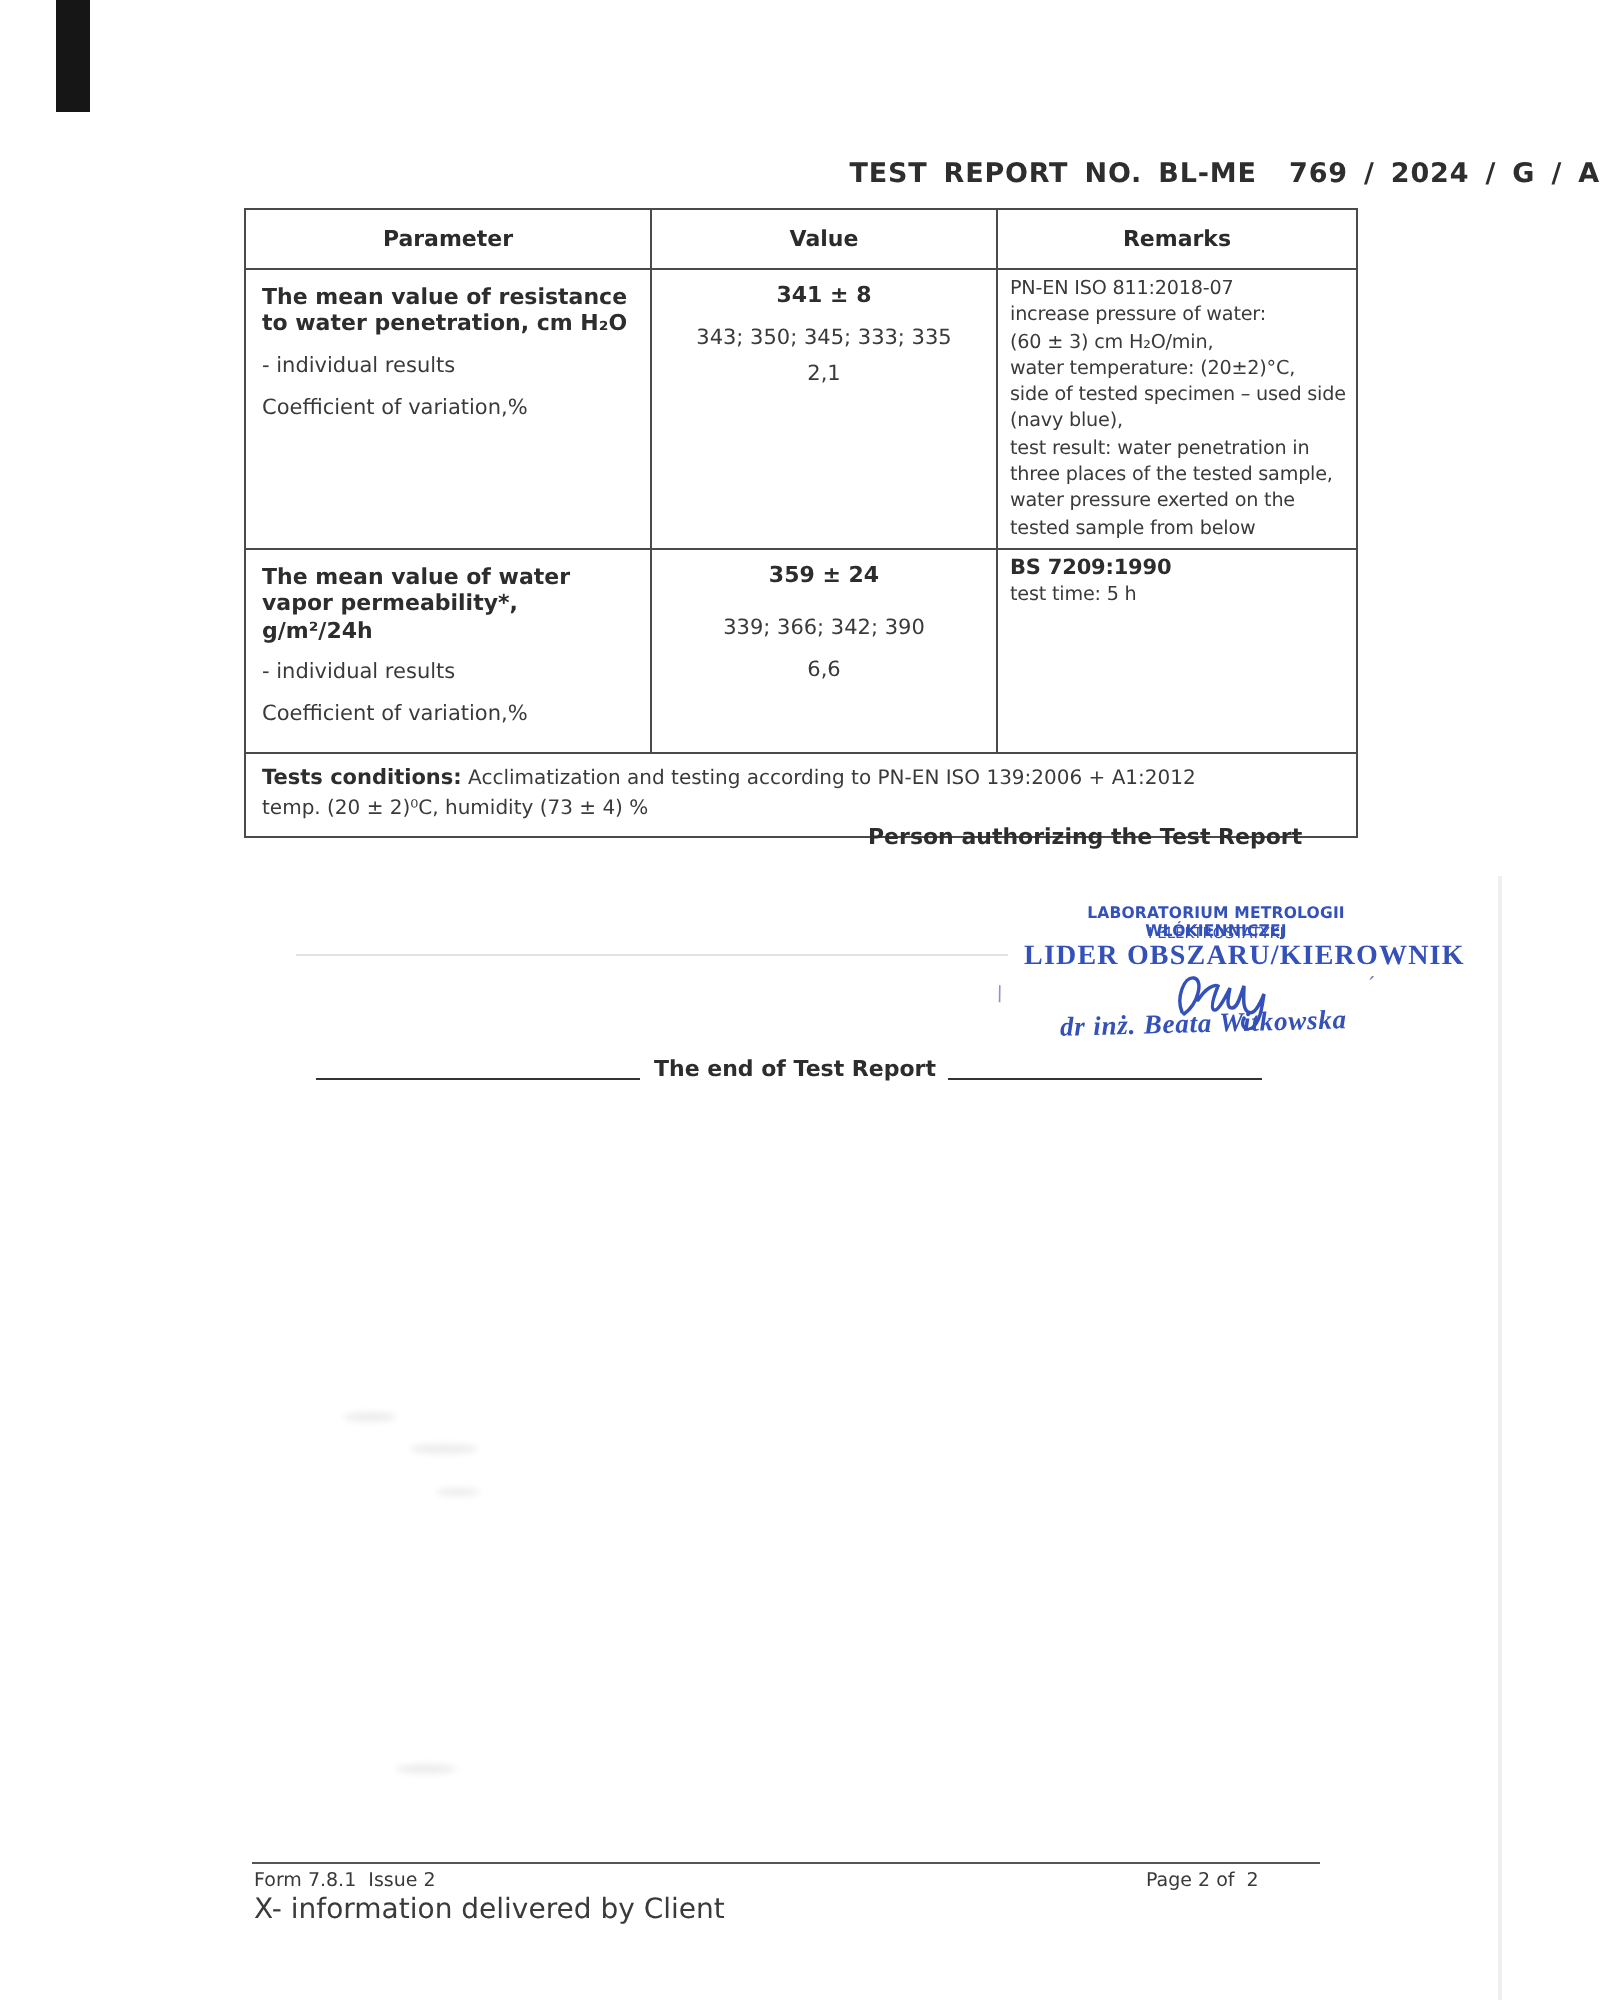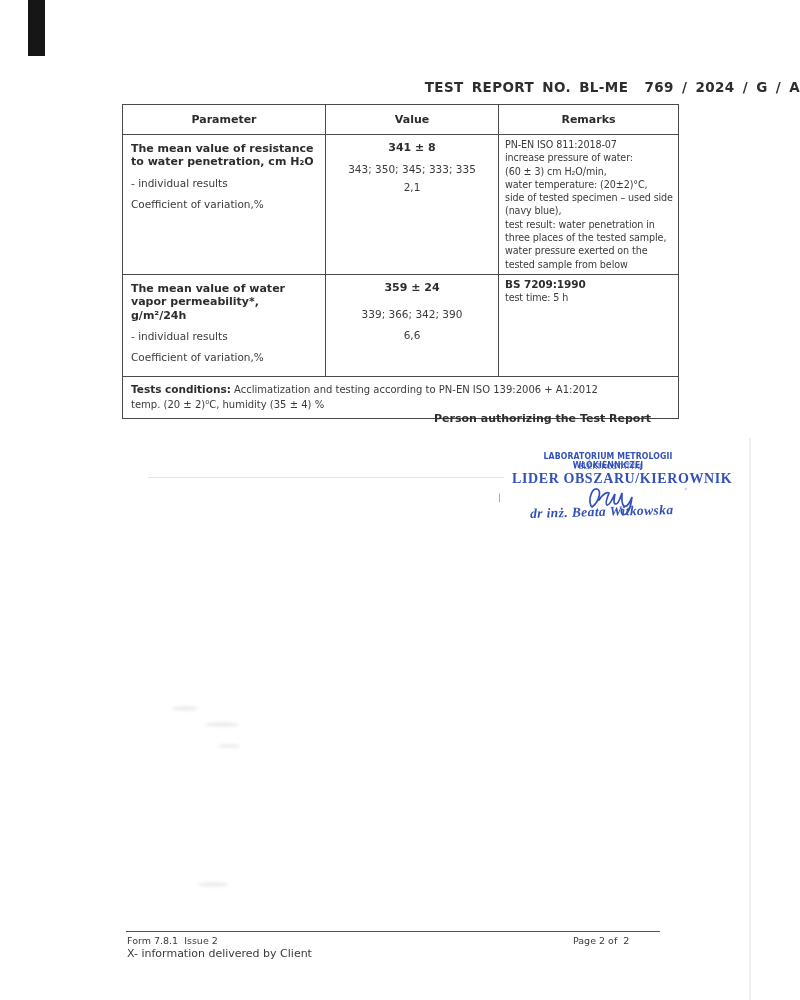--- a/index.html
+++ b/index.html
@@ -64,21 +64,21 @@
   .endline { position: absolute; left: 0; top: 527px; width: 800px; height: 16px; }
   .endline .seg { position: absolute; top: 0; height: 13px; border-bottom: 1.5px solid #333; }
   .endline .seg.left  { left: 158px; width: 162px; }
   .endline .seg.right { left: 474px; width: 157px; }
   .endline .endtext { position: absolute; left: 327px; top: 1px; font-size: 11px;
                       font-weight: bold; color: #2d2d2d; }
 
   .footer-rule { position: absolute; left: 126px; top: 931px; width: 534px;
                  border-top: 1.5px solid #555; }
   .footer-form { position: absolute; left: 127px; top: 935px; font-size: 9.5px; color: #3a3a3a; white-space: pre; }
-  .footer-note { position: absolute; left: 127px; top: 947px; font-size: 11px; color: #3a3a3a; }
+  .footer-note { position: absolute; left: 127px; top: 947px; font-size: 14px; color: #3a3a3a; }
   .footer-page { position: absolute; left: 573px; top: 935px; font-size: 9.5px; color: #3a3a3a; white-space: pre; }
 
   .faint-hline { position: absolute; left: 148px; top: 477px; width: 356px; height: 1px; background: #e3e3e3; }
   .faint-vline { position: absolute; left: 749px; top: 438px; width: 2px; height: 562px; background: #efefef; }
   .smudge { position: absolute; background: #ededed; border-radius: 50%; filter: blur(1.5px); }
   .sm1 { left: 172px; top: 706px; width: 26px; height: 5px; }
   .sm2 { left: 205px; top: 722px; width: 34px; height: 5px; }
   .sm3 { left: 218px; top: 744px; width: 22px; height: 4px; }
   .sm4 { left: 198px; top: 882px; width: 30px; height: 5px; }
 </style>
@@ -141,21 +141,21 @@
           <div class="vline">6,6</div>
         </td>
         <td class="remarks">
           <div class="rtitle bold">BS 7209:1990</div>
           <div class="rbody">test time: 5 h</div>
         </td>
       </tr>
       <tr>
         <td class="cond" colspan="3">
           <span class="clabel">Tests conditions:</span><span> Acclimatization and testing according to PN-EN ISO 139:2006 + A1:2012</span>
-          <div>temp. (20 ± 2)⁰C, humidity (35 ± 4) %</div>
+          <div>temp. (20 ± 2)⁰C, humidity (73 ± 4) %</div>
         </td>
       </tr>
     </tbody>
   </table>
 
   <div class="authorizing">Person authorizing the Test Report</div>
 
   <div class="stamp">
     <div class="s1">LABORATORIUM METROLOGII WŁÓKIENNICZEJ</div>
     <div class="s2">I ELEKTROSTATYKI</div>
@@ -163,20 +163,25 @@
     <div class="sig">
       <svg width="72" height="32" viewBox="0 0 72 32">
         <path d="M7,23 C4,16 8,5 13,6 C18,7 15,19 8,24 M15,17 C19,11 23,9 25,10 C23,15 21,21 23,22 C25,23 29,15 31,11 C30,16 29,21 32,21 C35,21 36,15 38,10 C38,15 37,21 40,23 C43,25 46,19 48,14 C47,21 46,28 42,31 C39,33 36,30 38,26" fill="none" stroke="#3351b8" stroke-width="1.7" stroke-linecap="round"></path>
       </svg>
     </div>
     <div class="signer">dr inż. Beata Witkowska</div>
     <div class="stray-l">\</div>
     <div class="stray-r">′</div>
   </div>
 
+  <div class="endline">
+    <div class="seg left"></div>
+    <div class="endtext">The end of Test Report</div>
+    <div class="seg right"></div>
+  </div>
 
   <div class="faint-hline"></div>
   <div class="faint-vline"></div>
   <div class="smudge sm1"></div>
   <div class="smudge sm2"></div>
   <div class="smudge sm3"></div>
   <div class="smudge sm4"></div>
 
   <div class="footer-rule"></div>
   <div class="footer-form">Form 7.8.1  Issue 2</div>

